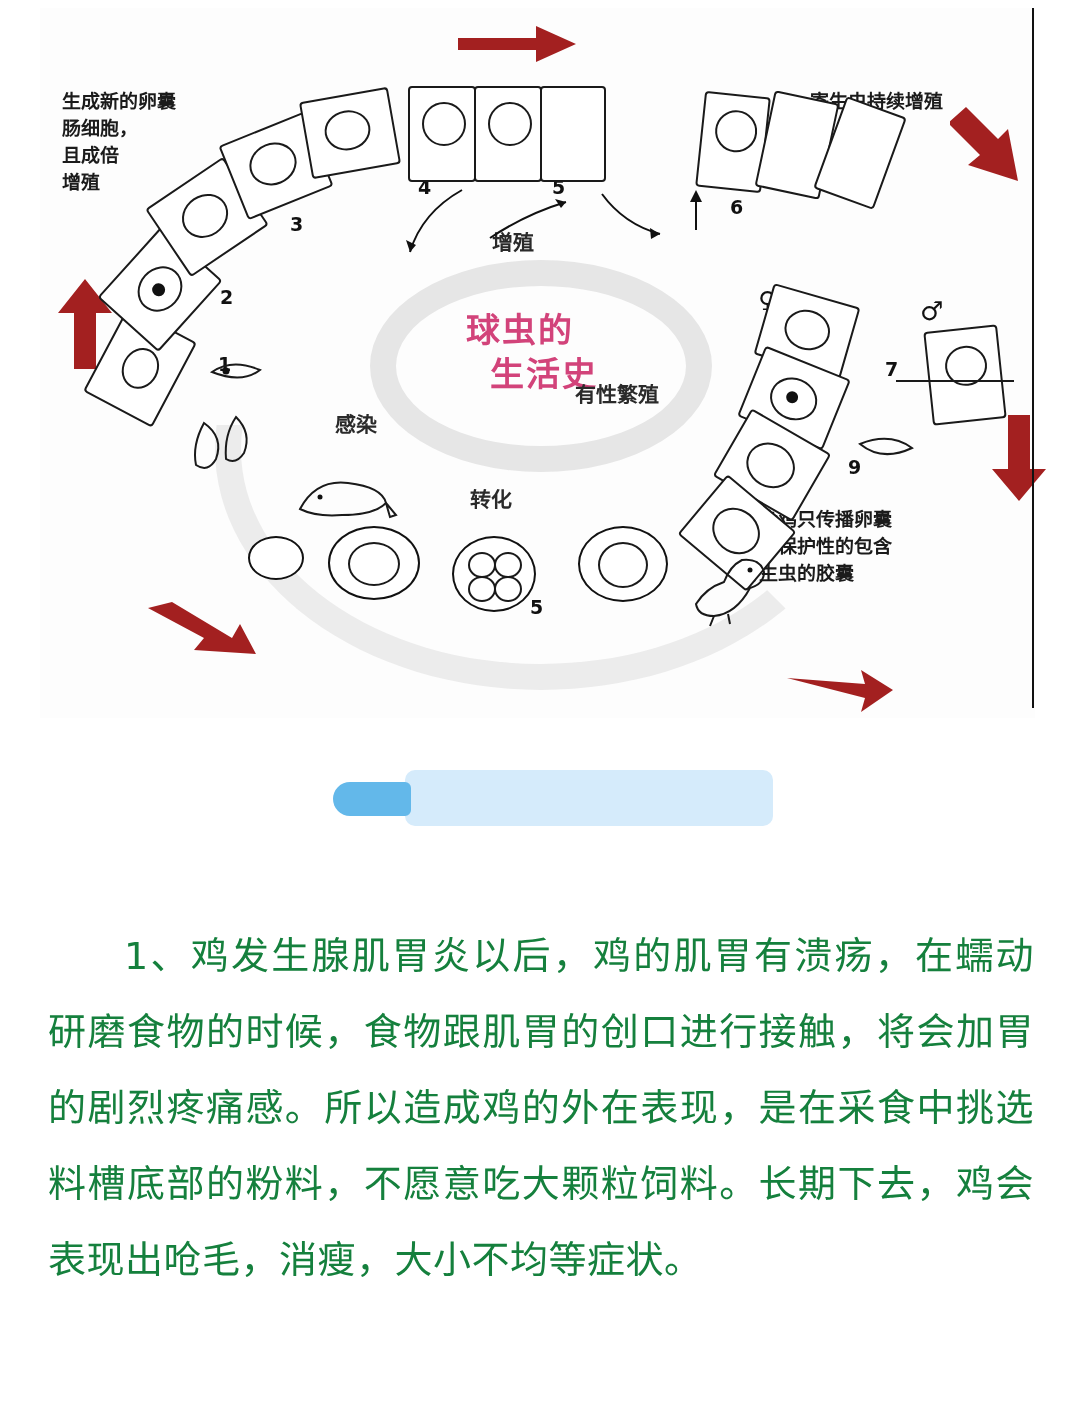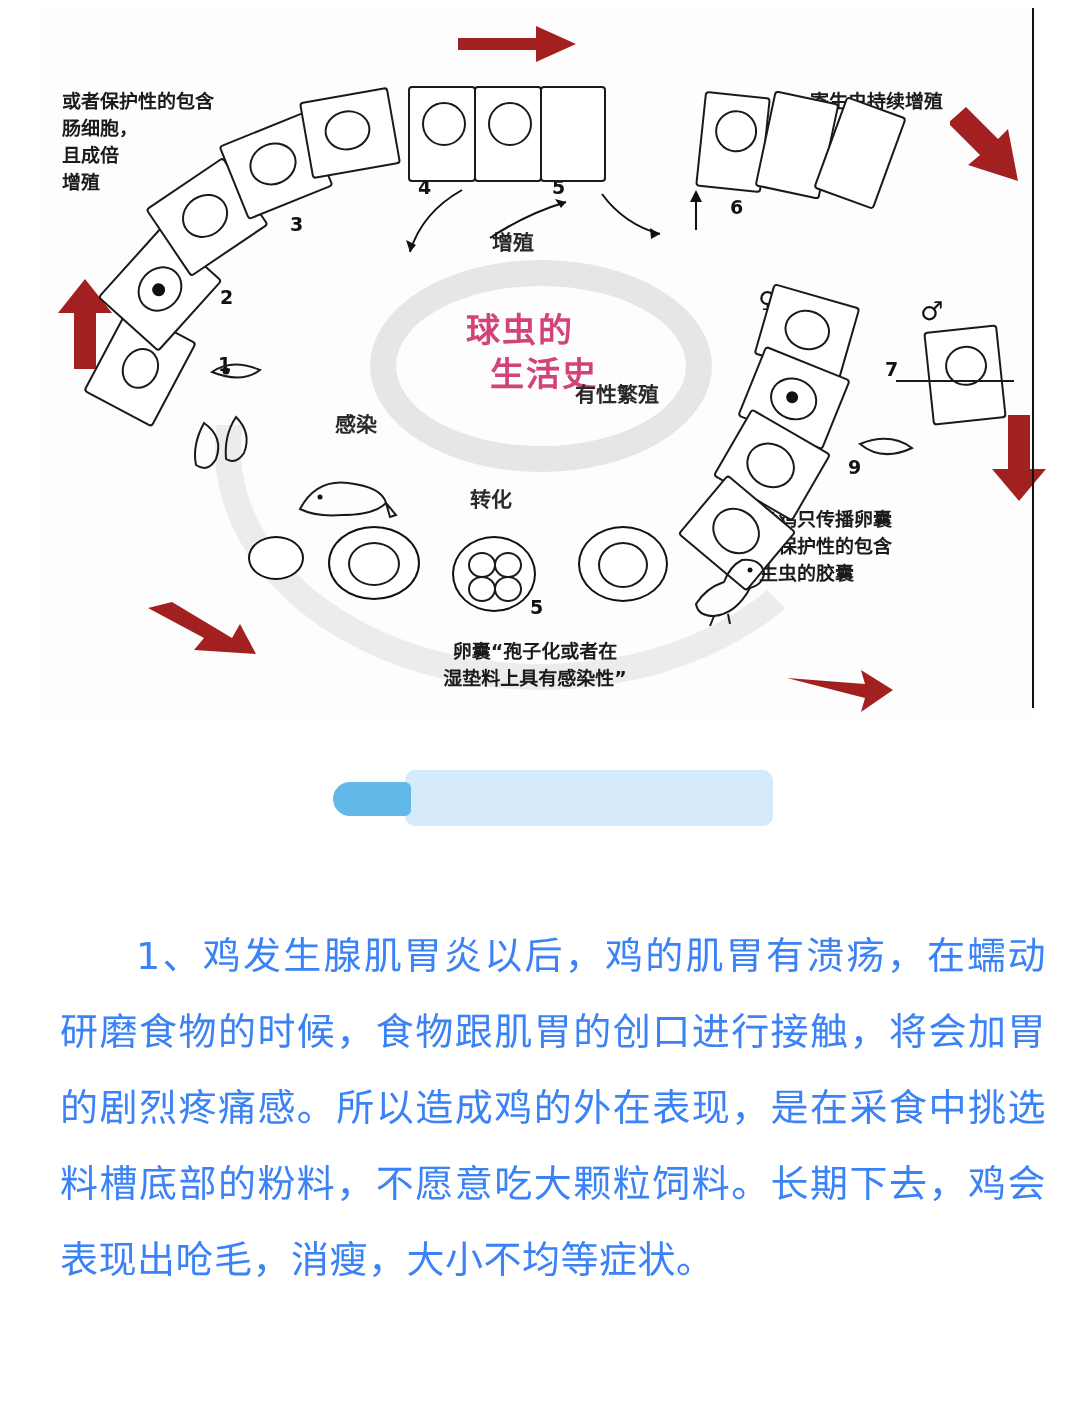--- a/index.html
+++ b/index.html
@@ -159,27 +159,27 @@
     color: #1f7fc4;
     font-family: "DejaVu Sans", "Liberation Sans", sans-serif;
     font-weight: 700;
     font-size: 31px;
     letter-spacing: 2px;
   }
 
   
   #body-text {
     position: absolute;
-    left: 60px;
+    left: 48px;
     top: 880px;
     width: 986px;
     font-family: "DejaVu Sans", "Liberation Sans", sans-serif;
     font-size: 38px;
     line-height: 76px;
-    color: #3b82f6;
+    color: #15803d;
     text-align: justify;
     text-indent: 76px;
     letter-spacing: 0.5px;
   }
 </style>
 </head>
 <body>
 
 <div id="diagram-panel">
 
@@ -187,35 +187,33 @@
   <div class="ring ring-outer"></div>
 
   <div class="center-title" style="left:380px; top:300px; width:200px;">球虫的</div>
   <div class="center-title" style="left:404px; top:344px; width:200px;">生活史</div>
 
   <div class="ring-word" style="left:452px; top:218px;">增殖</div>
   <div class="ring-word" style="left:535px; top:370px;">有性繁殖</div>
   <div class="ring-word" style="left:295px; top:400px;">感染</div>
   <div class="ring-word" style="left:430px; top:475px;">转化</div>
 
-  <div class="dlabel" style="left:22px; top:80px; width:190px;">或者保护性的包含
+  <div class="dlabel" style="left:22px; top:80px; width:190px;">生成新的卵囊
 肠细胞，
 且成倍
 增殖</div>
 
   <div class="dlabel" style="left:770px; top:80px; width:230px;">寄生虫持续增殖</div>
 
 
   <div class="dlabel" style="left:700px; top:498px; width:250px;">感染鸡只传播卵囊
 或者保护性的包含
 寄生虫的胶囊</div>
 
 
-  <div class="dlabel" style="left:330px; top:630px; width:330px; text-align:center;">卵囊“孢子化或者在
-湿垫料上具有感染性”</div>
 
   <div class="dnum" style="left:178px; top:345px;">1</div>
   <div class="dnum" style="left:180px; top:278px;">2</div>
   <div class="dnum" style="left:250px; top:205px;">3</div>
   <div class="dnum" style="left:378px; top:168px;">4</div>
   <div class="dnum" style="left:512px; top:168px;">5</div>
   <div class="dnum" style="left:690px; top:188px;">6</div>
   <div class="dnum" style="left:845px; top:350px;">7</div>
   <div class="dnum" style="left:782px; top:382px;">8</div>
   <div class="dnum" style="left:808px; top:448px;">9</div>

